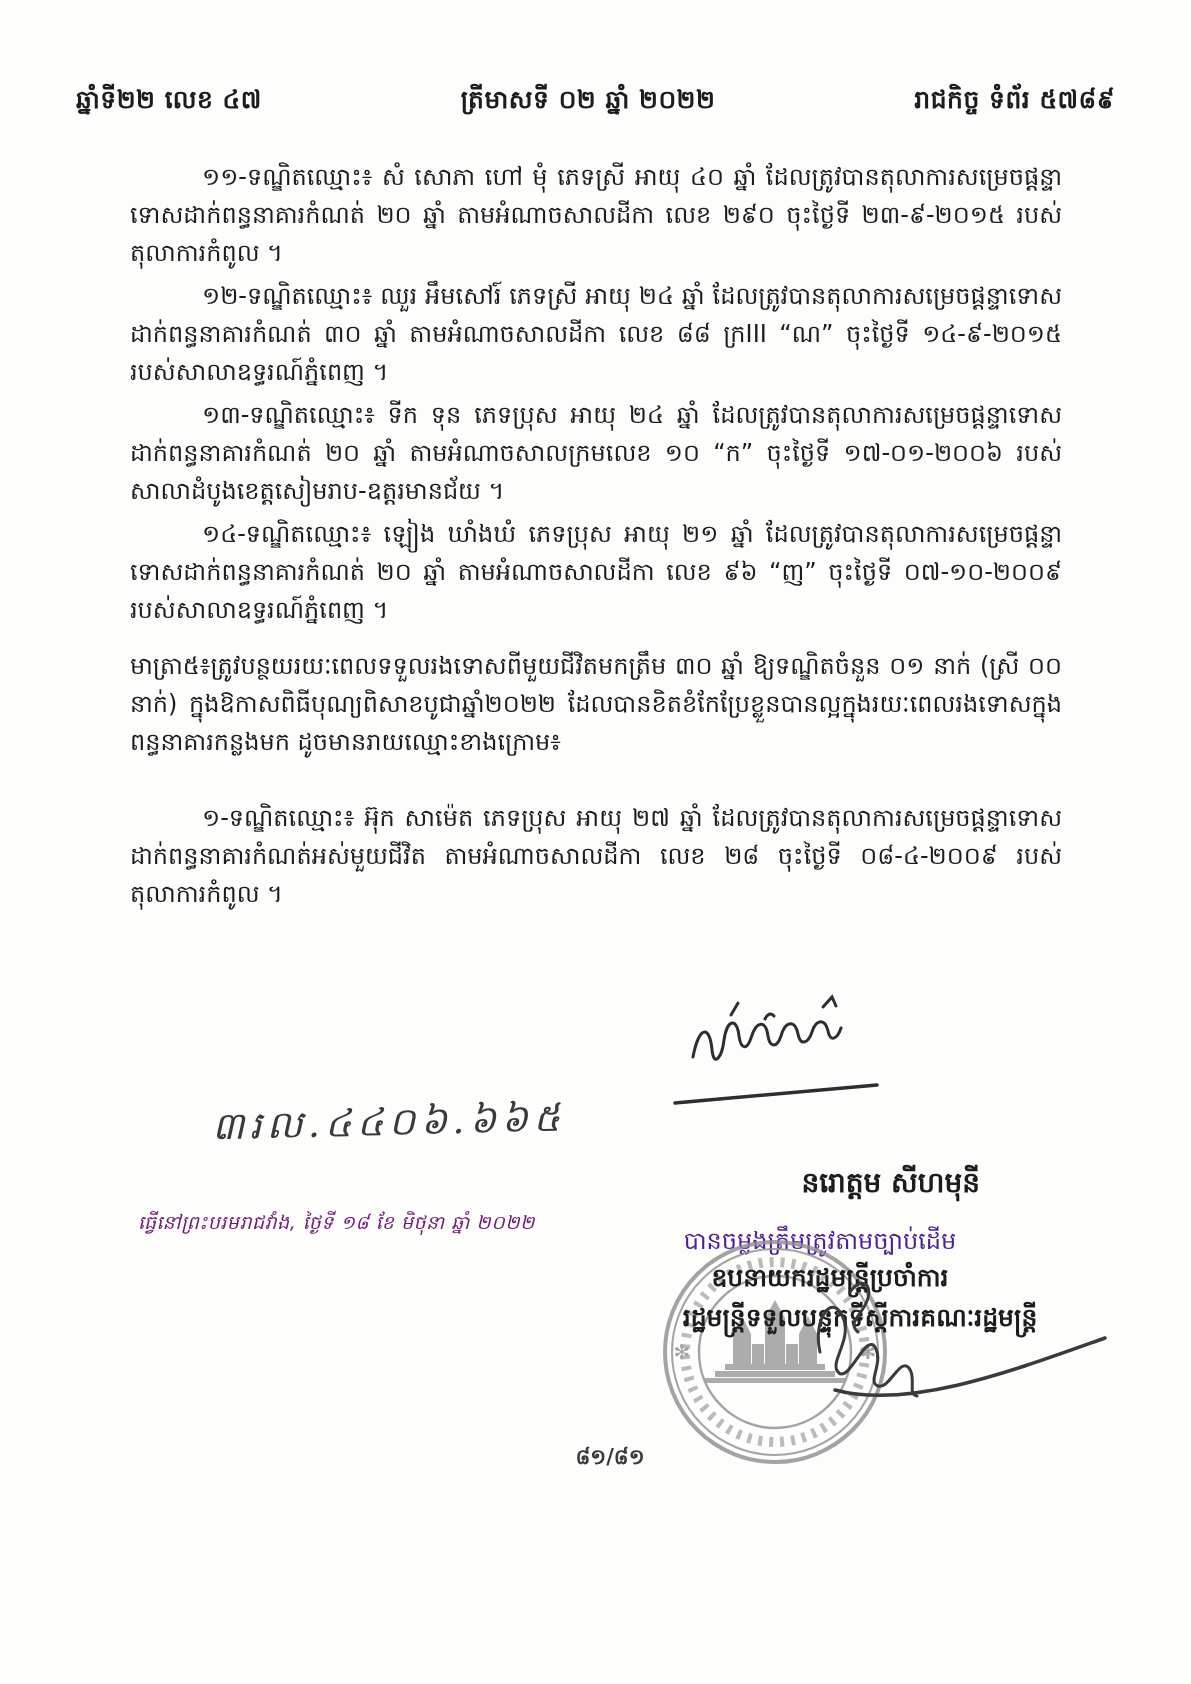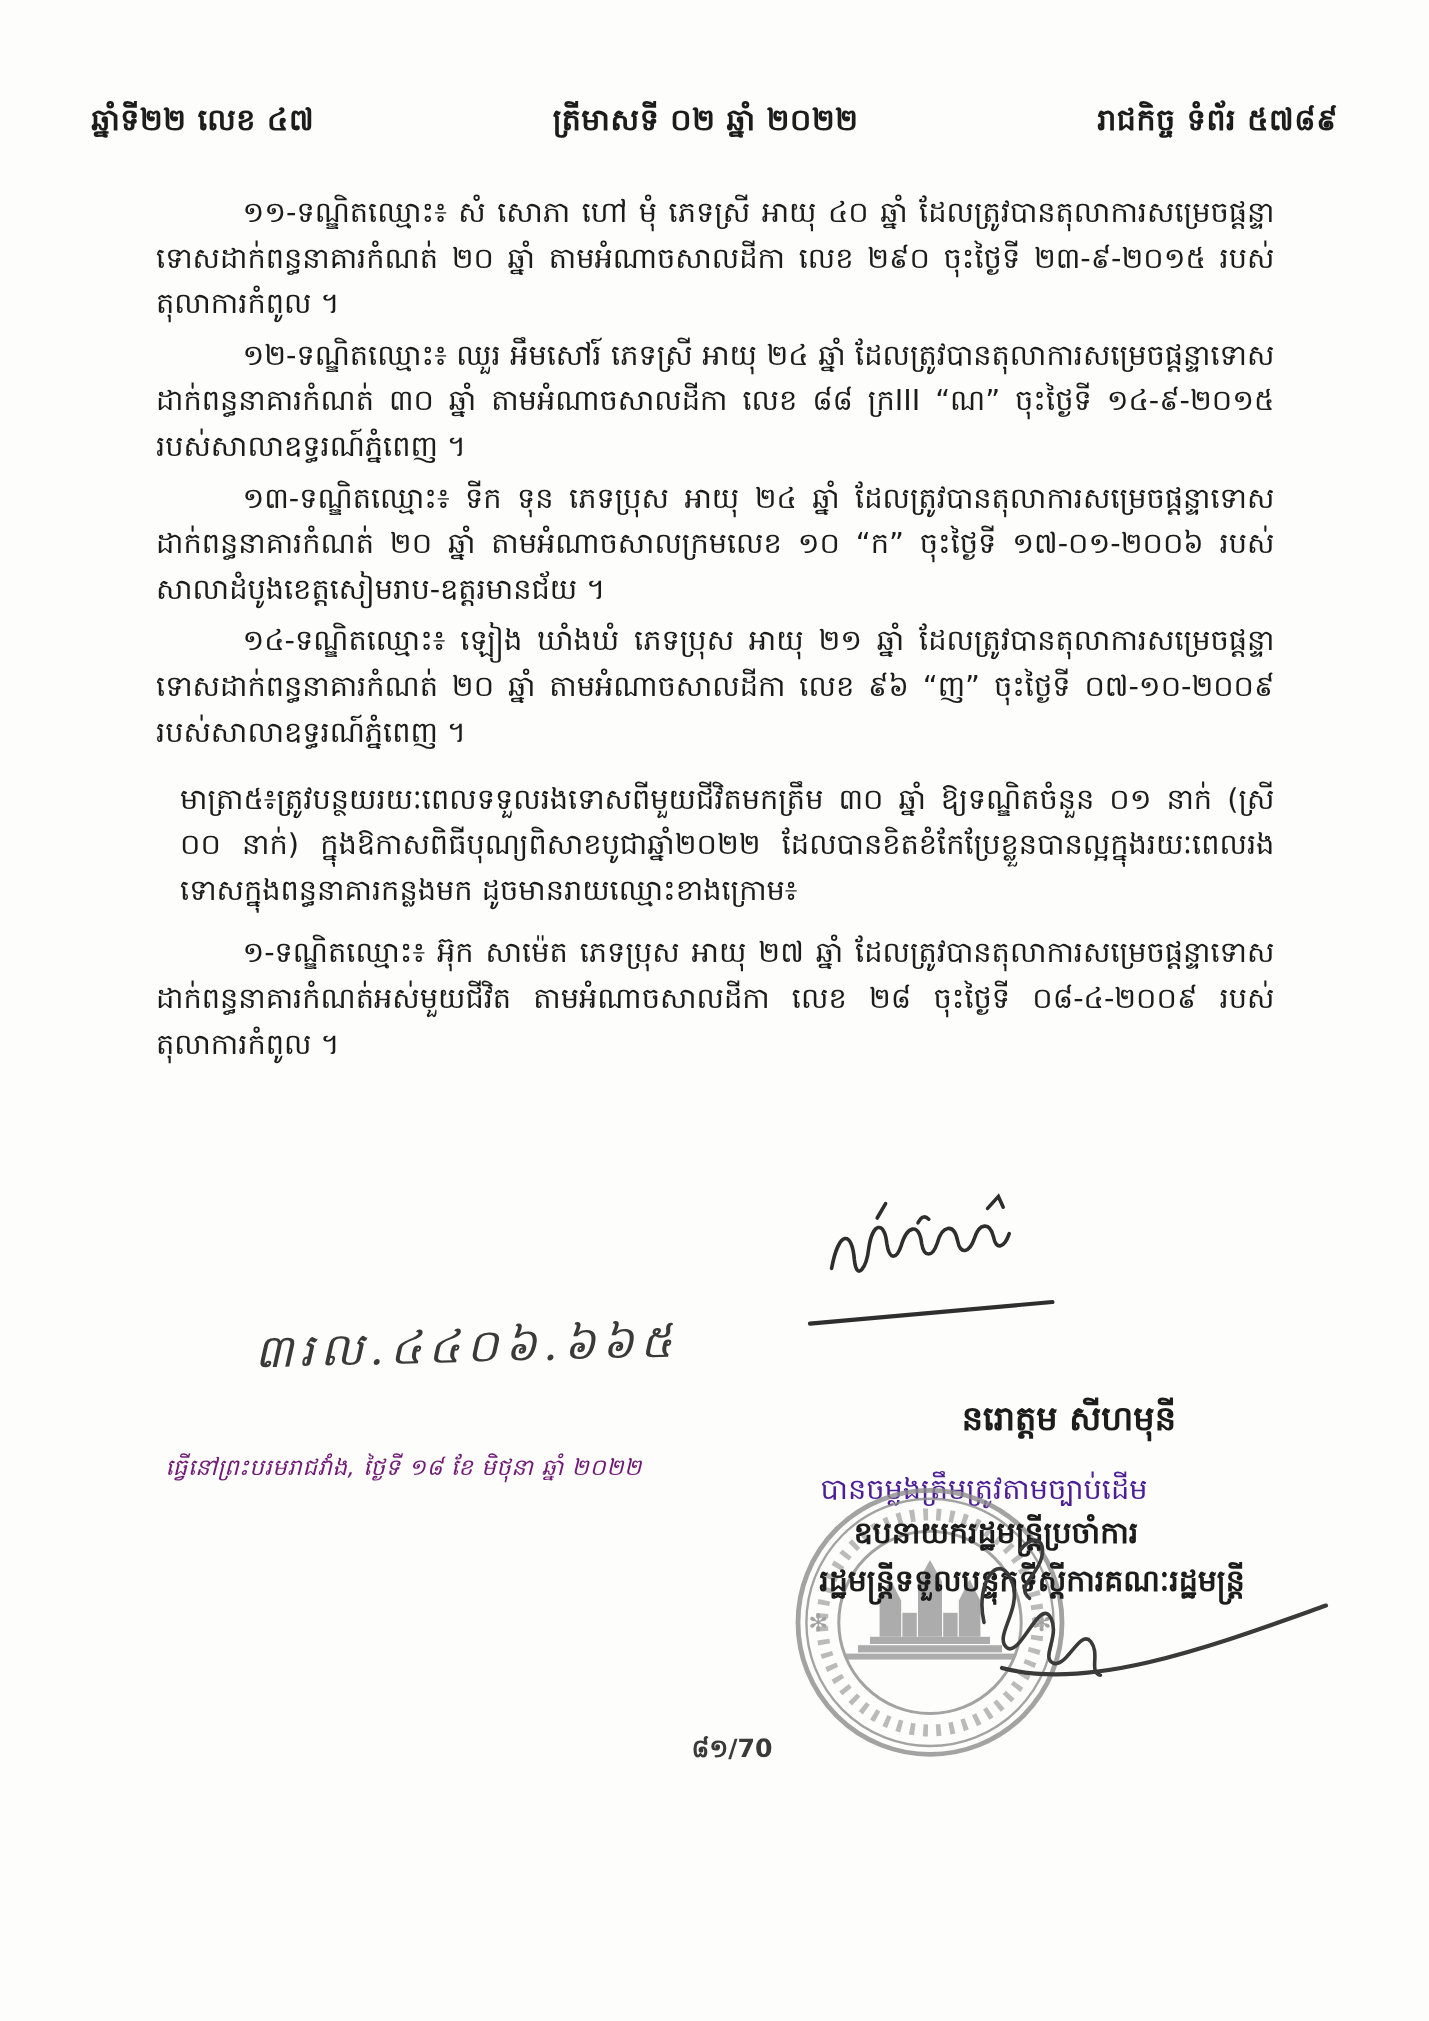--- a/index.html
+++ b/index.html
@@ -18,23 +18,23 @@
     display:flex;justify-content:space-between;align-items:baseline;
     font-size:25px;font-weight:bold;letter-spacing:.5px;
   }
   .gazette-header .center{flex:0 0 auto;}
   
   .body-text{
     position:absolute;left:130px;top:158px;width:932px;
     font-size:24px;line-height:38px;text-align:justify;
   }
   .body-text p{margin:0 0 5px 0;text-indent:72px;}
-  .body-text p.article{text-indent:0;margin-left:20px;}
+  .body-text p.article{text-indent:0;}
   .body-text p.article5{margin-top:18px;}
-  .body-text p.first-convict{margin-top:14px;}
+  .body-text p.first-convict{margin-top:38px;}
   .body-text p.article6{margin-top:10px;}
   .bold{font-weight:normal;}
   
   .handwritten-ref{
     position:absolute;left:212px;top:1098px;
     font-family:"DejaVu Serif",serif;font-style:italic;
     font-size:38px;letter-spacing:5px;color:#3a3a3a;
     transform:rotate(-1.5deg);
   }
   
@@ -142,15 +142,15 @@
 
   <svg class="deputy-signature" viewBox="0 0 330 160">
     <g fill="none" stroke="#3a3a3a" stroke-width="3" stroke-linecap="round">
       <path d="M40,90 c-8,-34 14,-62 24,-32 c7,22 -16,44 -5,53 c11,9 28,-44 37,-24 c7,15 -9,33 2,37 c11,4 22,-29 31,-18 c8,10 -2,26 8,28"></path>
       <path d="M70,30 c10,-14 22,-10 18,6 c-4,16 -22,24 -10,34"></path>
       <path d="M55,128 C 130,148 235,108 325,76" stroke-width="3.5"></path>
     </g>
   </svg>
 
 
-  <div class="page-number">៨១/70</div>
+  <div class="page-number">៨១/៨១</div>
 
 </div>
 
 </body></html>

